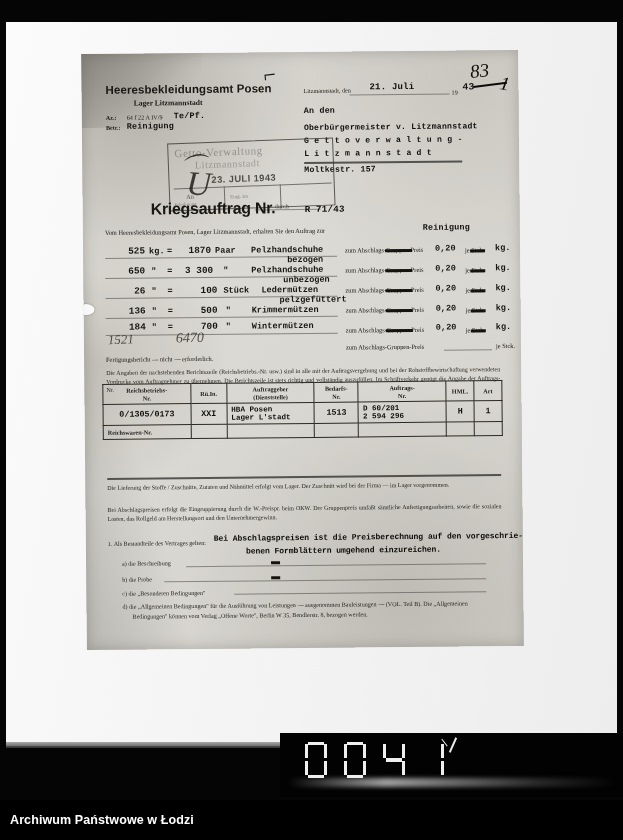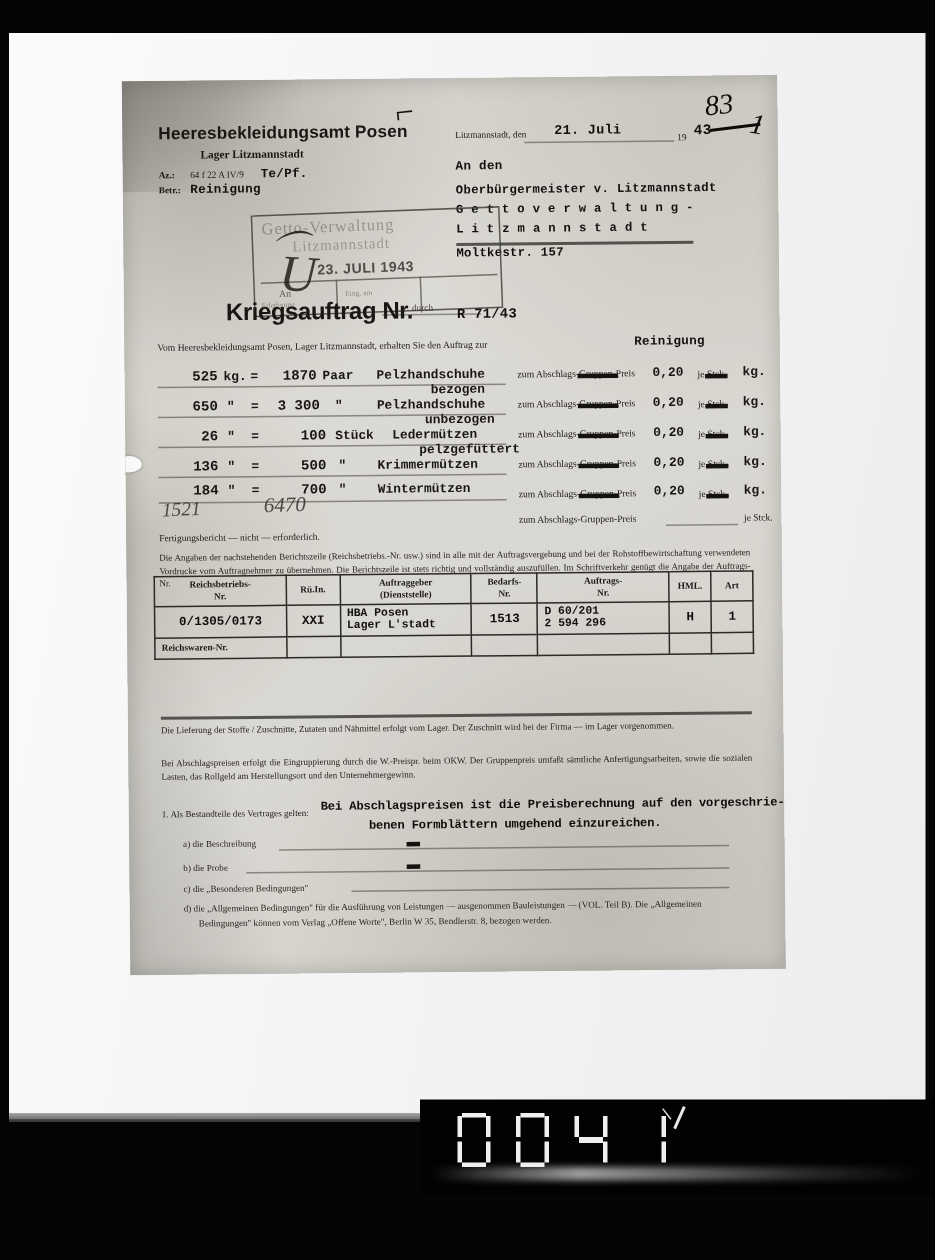--- a/index.html
+++ b/index.html
@@ -400,14 +400,17 @@
         <i class="v br"></i>
       </div>
     <div class="seg">
         <i class="v tr"></i>
         <i class="v br"></i>
       </div>
   </div>
   <div class="scratch"></div>
   <div class="scratch2"></div>
 
+  <div class="caption">
+    <span>Archiwum Państwowe w Łodzi</span>
+  </div>
 
 </div>
 
 </body></html>

